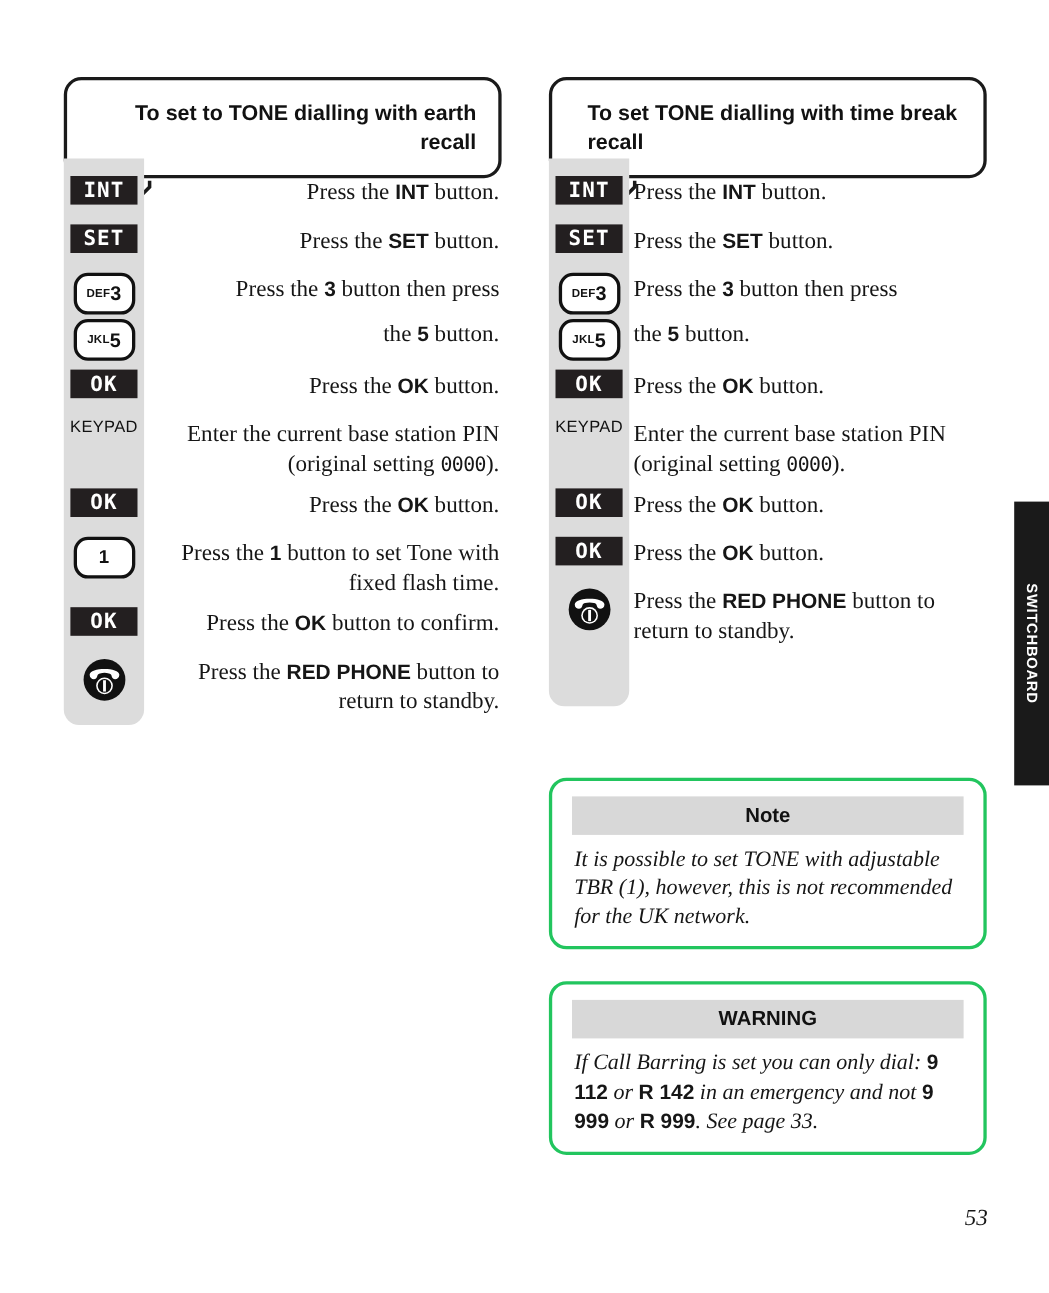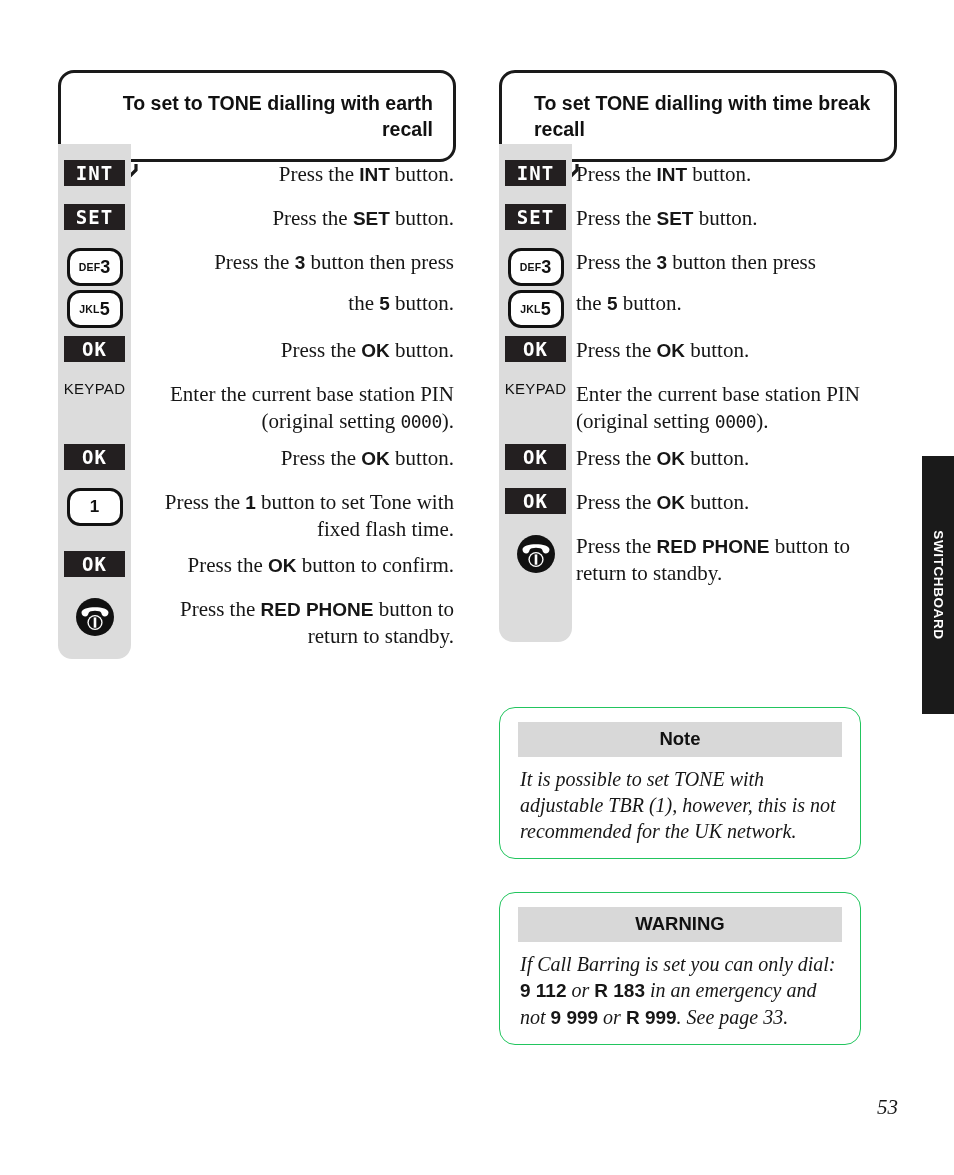--- a/index.html
+++ b/index.html
@@ -89,22 +89,22 @@
     font-size:10.5px;color:#111111;letter-spacing:0.2px;margin-bottom:0px;
   }
   .key-num .digit{
     font-family:"Liberation Sans",sans-serif;font-weight:bold;
     font-size:18px;color:#111111;
   }
   .key-num.solo .digit{font-size:17px;}
 
   
   .infobox{
-    position:absolute;border:1px solid #22c55e;border-radius:16px;
-    background:#ffffff;box-sizing:border-box;width:362px;
+    position:absolute;border:3px solid #22c55e;border-radius:16px;
+    background:#ffffff;box-sizing:border-box;width:398px;
     padding:14px 16px 14px 16px;
   }
   .infobox-head{
     background:#d8d8d8;text-align:center;
     font-family:"Liberation Sans",sans-serif;font-weight:bold;
     font-size:18.5px;color:#111111;padding:6px 0 7px 0;
     margin:0 2px 9px 2px;
   }
   .infobox-body{
     font-family:"Liberation Serif",serif;font-style:italic;
@@ -305,18 +305,18 @@
     </div>
   </div>
 
   <div class="infobox" style="left:499px;top:707px;">
     <div class="infobox-head">Note</div>
     <div class="infobox-body">It is possible to set TONE with adjustable TBR (1), however, this is not recommended for the UK network.</div>
   </div>
 
   <div class="infobox" style="left:499px;top:892px;">
     <div class="infobox-head">WARNING</div>
-    <div class="infobox-body">If Call Barring is set you can only dial: <b>9 112</b> <i>or</i> <b>R 183</b> in an emergency and not <b>9 999</b> <i>or</i> <b>R 999</b>. See page 33.</div>
+    <div class="infobox-body">If Call Barring is set you can only dial: <b>9 112</b> <i>or</i> <b>R 142</b> in an emergency and not <b>9 999</b> <i>or</i> <b>R 999</b>. See page 33.</div>
   </div>
 
   <div class="page-num">53</div>
 
 </div>
 
 </body></html>

